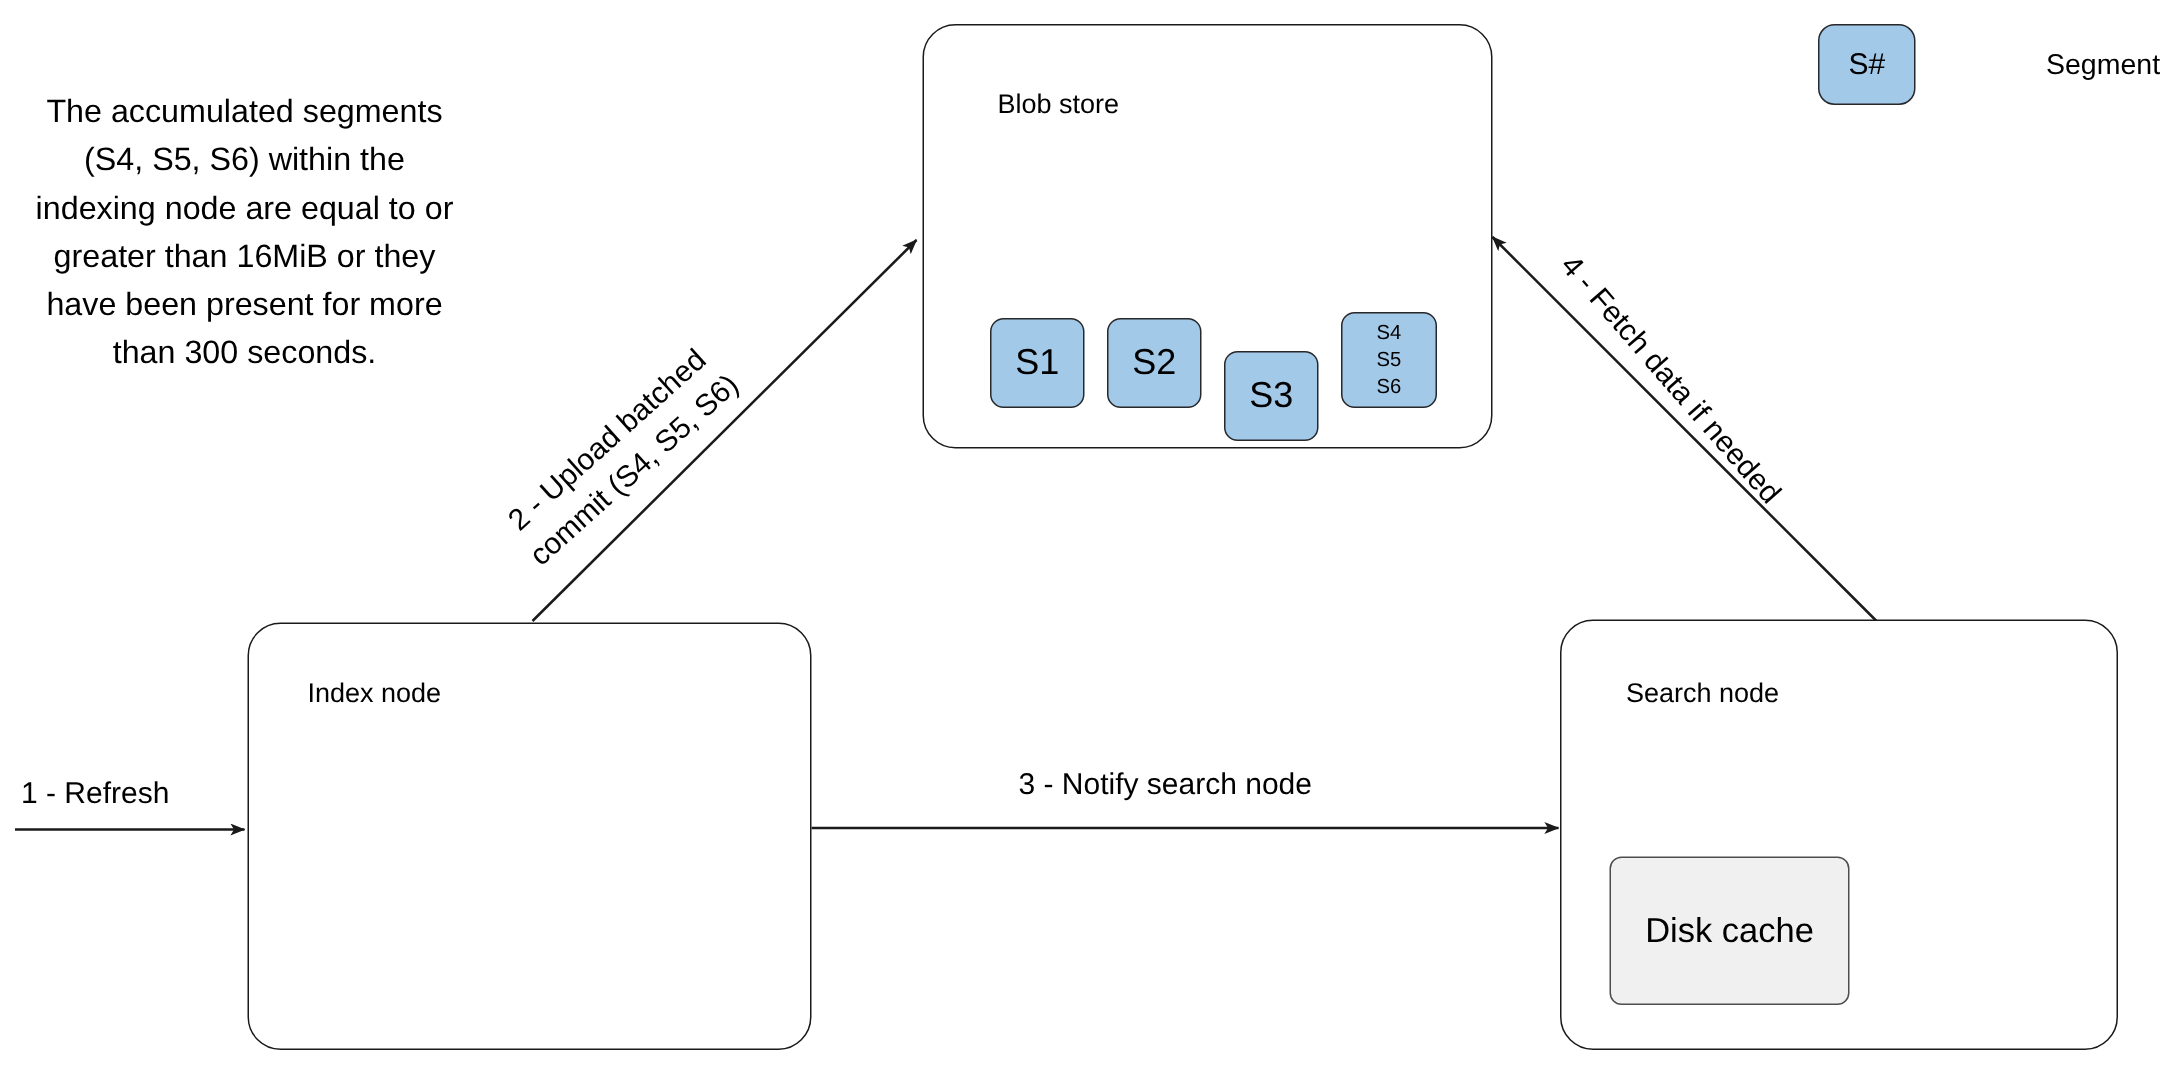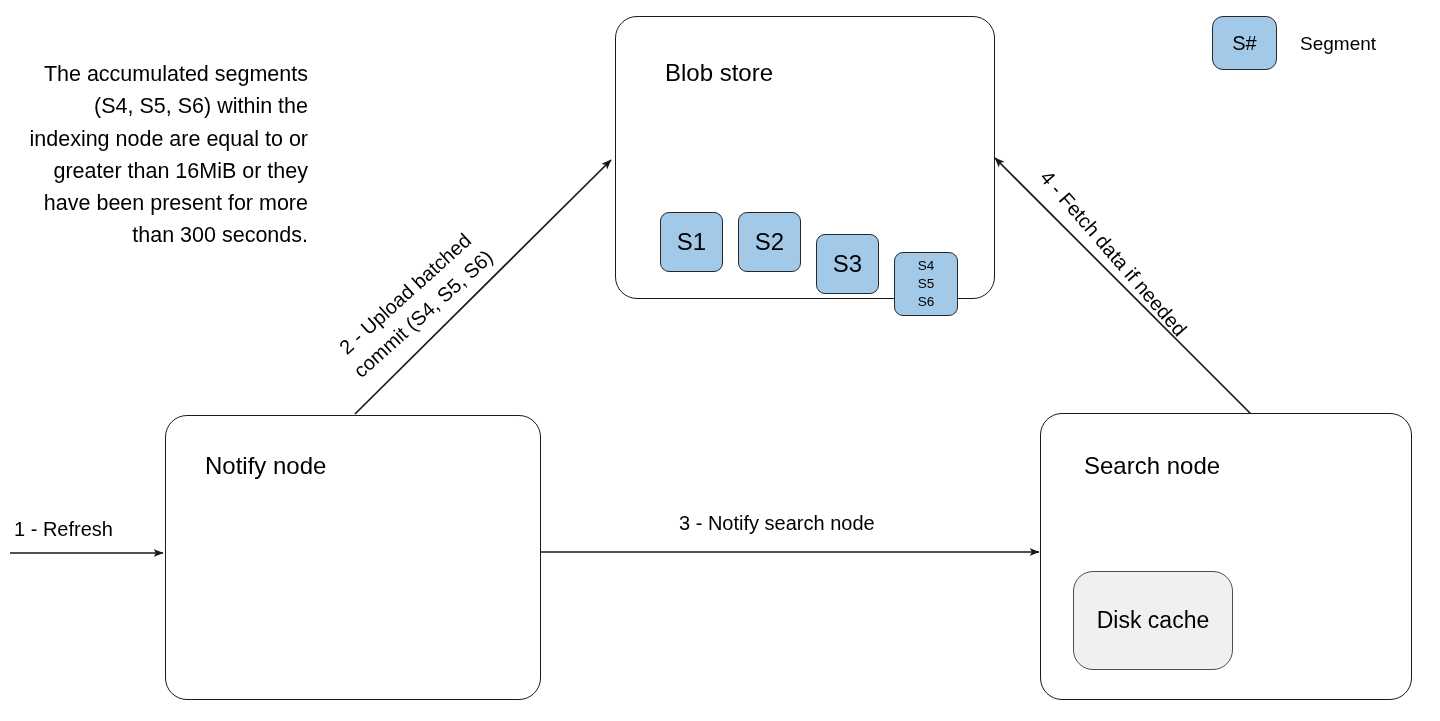--- a/index.html
+++ b/index.html
@@ -28,21 +28,21 @@
   }
   .node-box {
     position: absolute;
     box-sizing: border-box;
     border: 1.6px solid #1a1a1a;
     border-radius: 22px;
     background: #ffffff;
   }
   .node-title {
     position: absolute;
-    font-size: 24px;
+    font-size: 18px;
     line-height: 1.1;
     color: #000000;
     white-space: nowrap;
   }
   .segment {
     position: absolute;
     box-sizing: border-box;
     border: 1.5px solid #26282b;
     border-radius: 9px;
     background: #a3c9e9;
@@ -56,21 +56,21 @@
     flex-direction: column;
     justify-content: center;
     font-size: 13.5px;
     line-height: 1.32;
   }
   .segment.stacked span { display: block; }
   .disk-cache {
     position: absolute;
     box-sizing: border-box;
     border: 1.5px solid #4d4d4d;
-    border-radius: 20px;
+    border-radius: 8px;
     background: #f0f0f0;
     display: flex;
     align-items: center;
     justify-content: center;
     font-size: 23px;
     color: #000000;
   }
   .legend-swatch {
     position: absolute;
     box-sizing: border-box;
@@ -84,21 +84,21 @@
     color: #000000;
   }
   .legend-label {
     position: absolute;
     font-size: 19px;
     color: #000000;
     white-space: nowrap;
   }
   .note {
     position: absolute;
-    text-align: right;
+    text-align: center;
     font-size: 21.5px;
     line-height: 1.5;
     color: #000000;
   }
   .edge-label {
     position: absolute;
     font-size: 20px;
     color: #000000;
     white-space: nowrap;
   }
@@ -132,36 +132,36 @@
     <line x1="355" y1="414" x2="611" y2="160" stroke="#1a1a1a" stroke-width="1.7" marker-end="url(#arrowhead)"></line>
 
     <line x1="541" y1="552" x2="1039" y2="552" stroke="#1a1a1a" stroke-width="1.7" marker-end="url(#arrowhead)"></line>
 
     <line x1="1251" y1="414" x2="995" y2="158" stroke="#1a1a1a" stroke-width="1.7" marker-end="url(#arrowhead)"></line>
   </svg>
 
   <div class="note" style="left:18px; top:58px; width:290px;">The accumulated segments (S4, S5, S6) within the indexing node are equal to or greater than 16MiB or they have been present for more than 300 seconds.</div>
 
   <div class="legend-swatch" style="left:1212px; top:16px; width:65px; height:54px;">S#</div>
-  <div class="legend-label" style="left:1300px; top:33px;">Segment</div>
+  <div class="legend-label" style="left:1364px; top:33px;">Segment</div>
 
   <div class="node-box" style="left:615px; top:16px; width:380px; height:283px;"></div>
   <div class="node-title" style="left:665px; top:60px;">Blob store</div>
 
   <div class="segment" style="left:660px; top:212px; width:63px; height:60px;">S1</div>
   <div class="segment" style="left:738px; top:212px; width:63px; height:60px;">S2</div>
   <div class="segment" style="left:816px; top:212px; width:63px; height:60px;margin-top:22px;">S3</div>
-  <div class="segment stacked" style="left:894px; top:208px; width:64px; height:64px;margin-top:44px;">
+  <div class="segment stacked" style="left:894px; top:208px; width:64px; height:64px;">
     <span>S4</span>
     <span>S5</span>
     <span>S6</span>
   </div>
 
   <div class="node-box" style="left:165px; top:415px; width:376px; height:285px;"></div>
-  <div class="node-title" style="left:205px; top:453px;">Notify node</div>
+  <div class="node-title" style="left:205px; top:453px;">Index node</div>
 
   <div class="node-box" style="left:1040px; top:413px; width:372px; height:287px;"></div>
   <div class="node-title" style="left:1084px; top:453px;">Search node</div>
   <div class="disk-cache" style="left:1073px; top:571px; width:160px; height:99px;">Disk cache</div>
 
   <div class="edge-label" style="left:14px; top:518px;text-align:center;">1 - Refresh</div>
 
   <div class="edge-label rot-up" style="left:366px; top:330px;">
     <div>2 - Upload batched</div>
     <div>commit (S4, S5, S6)</div>

